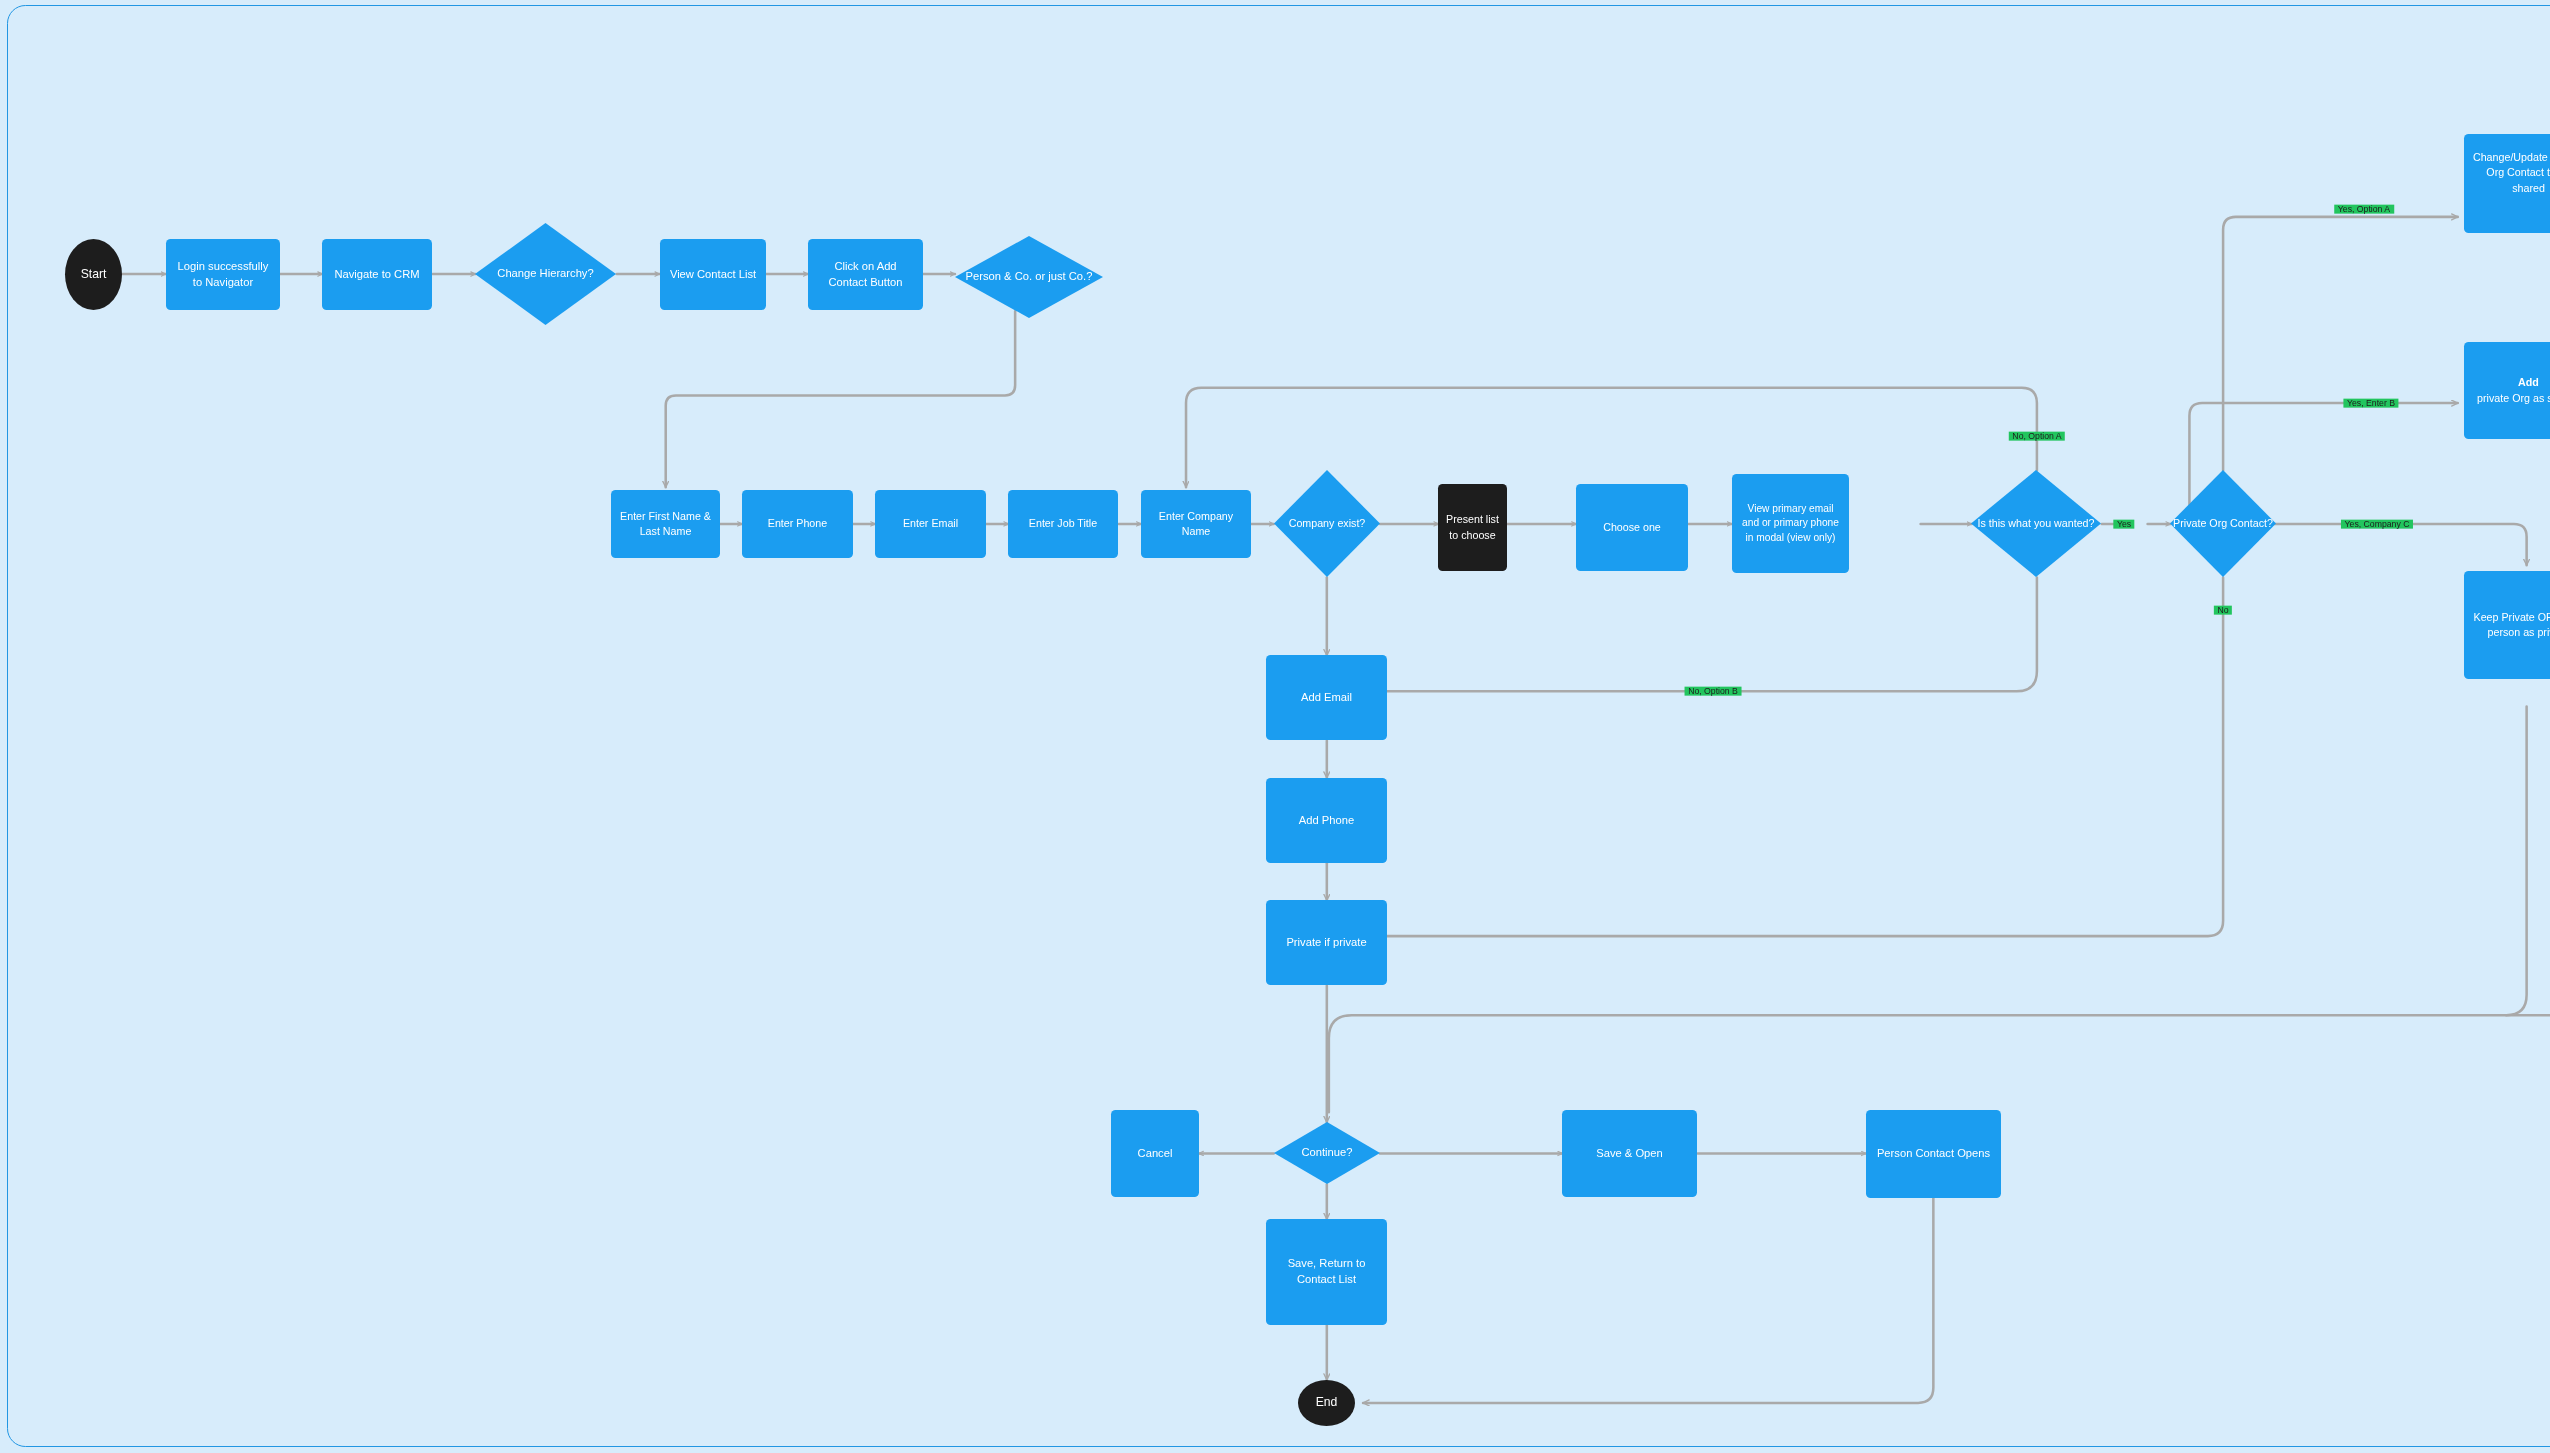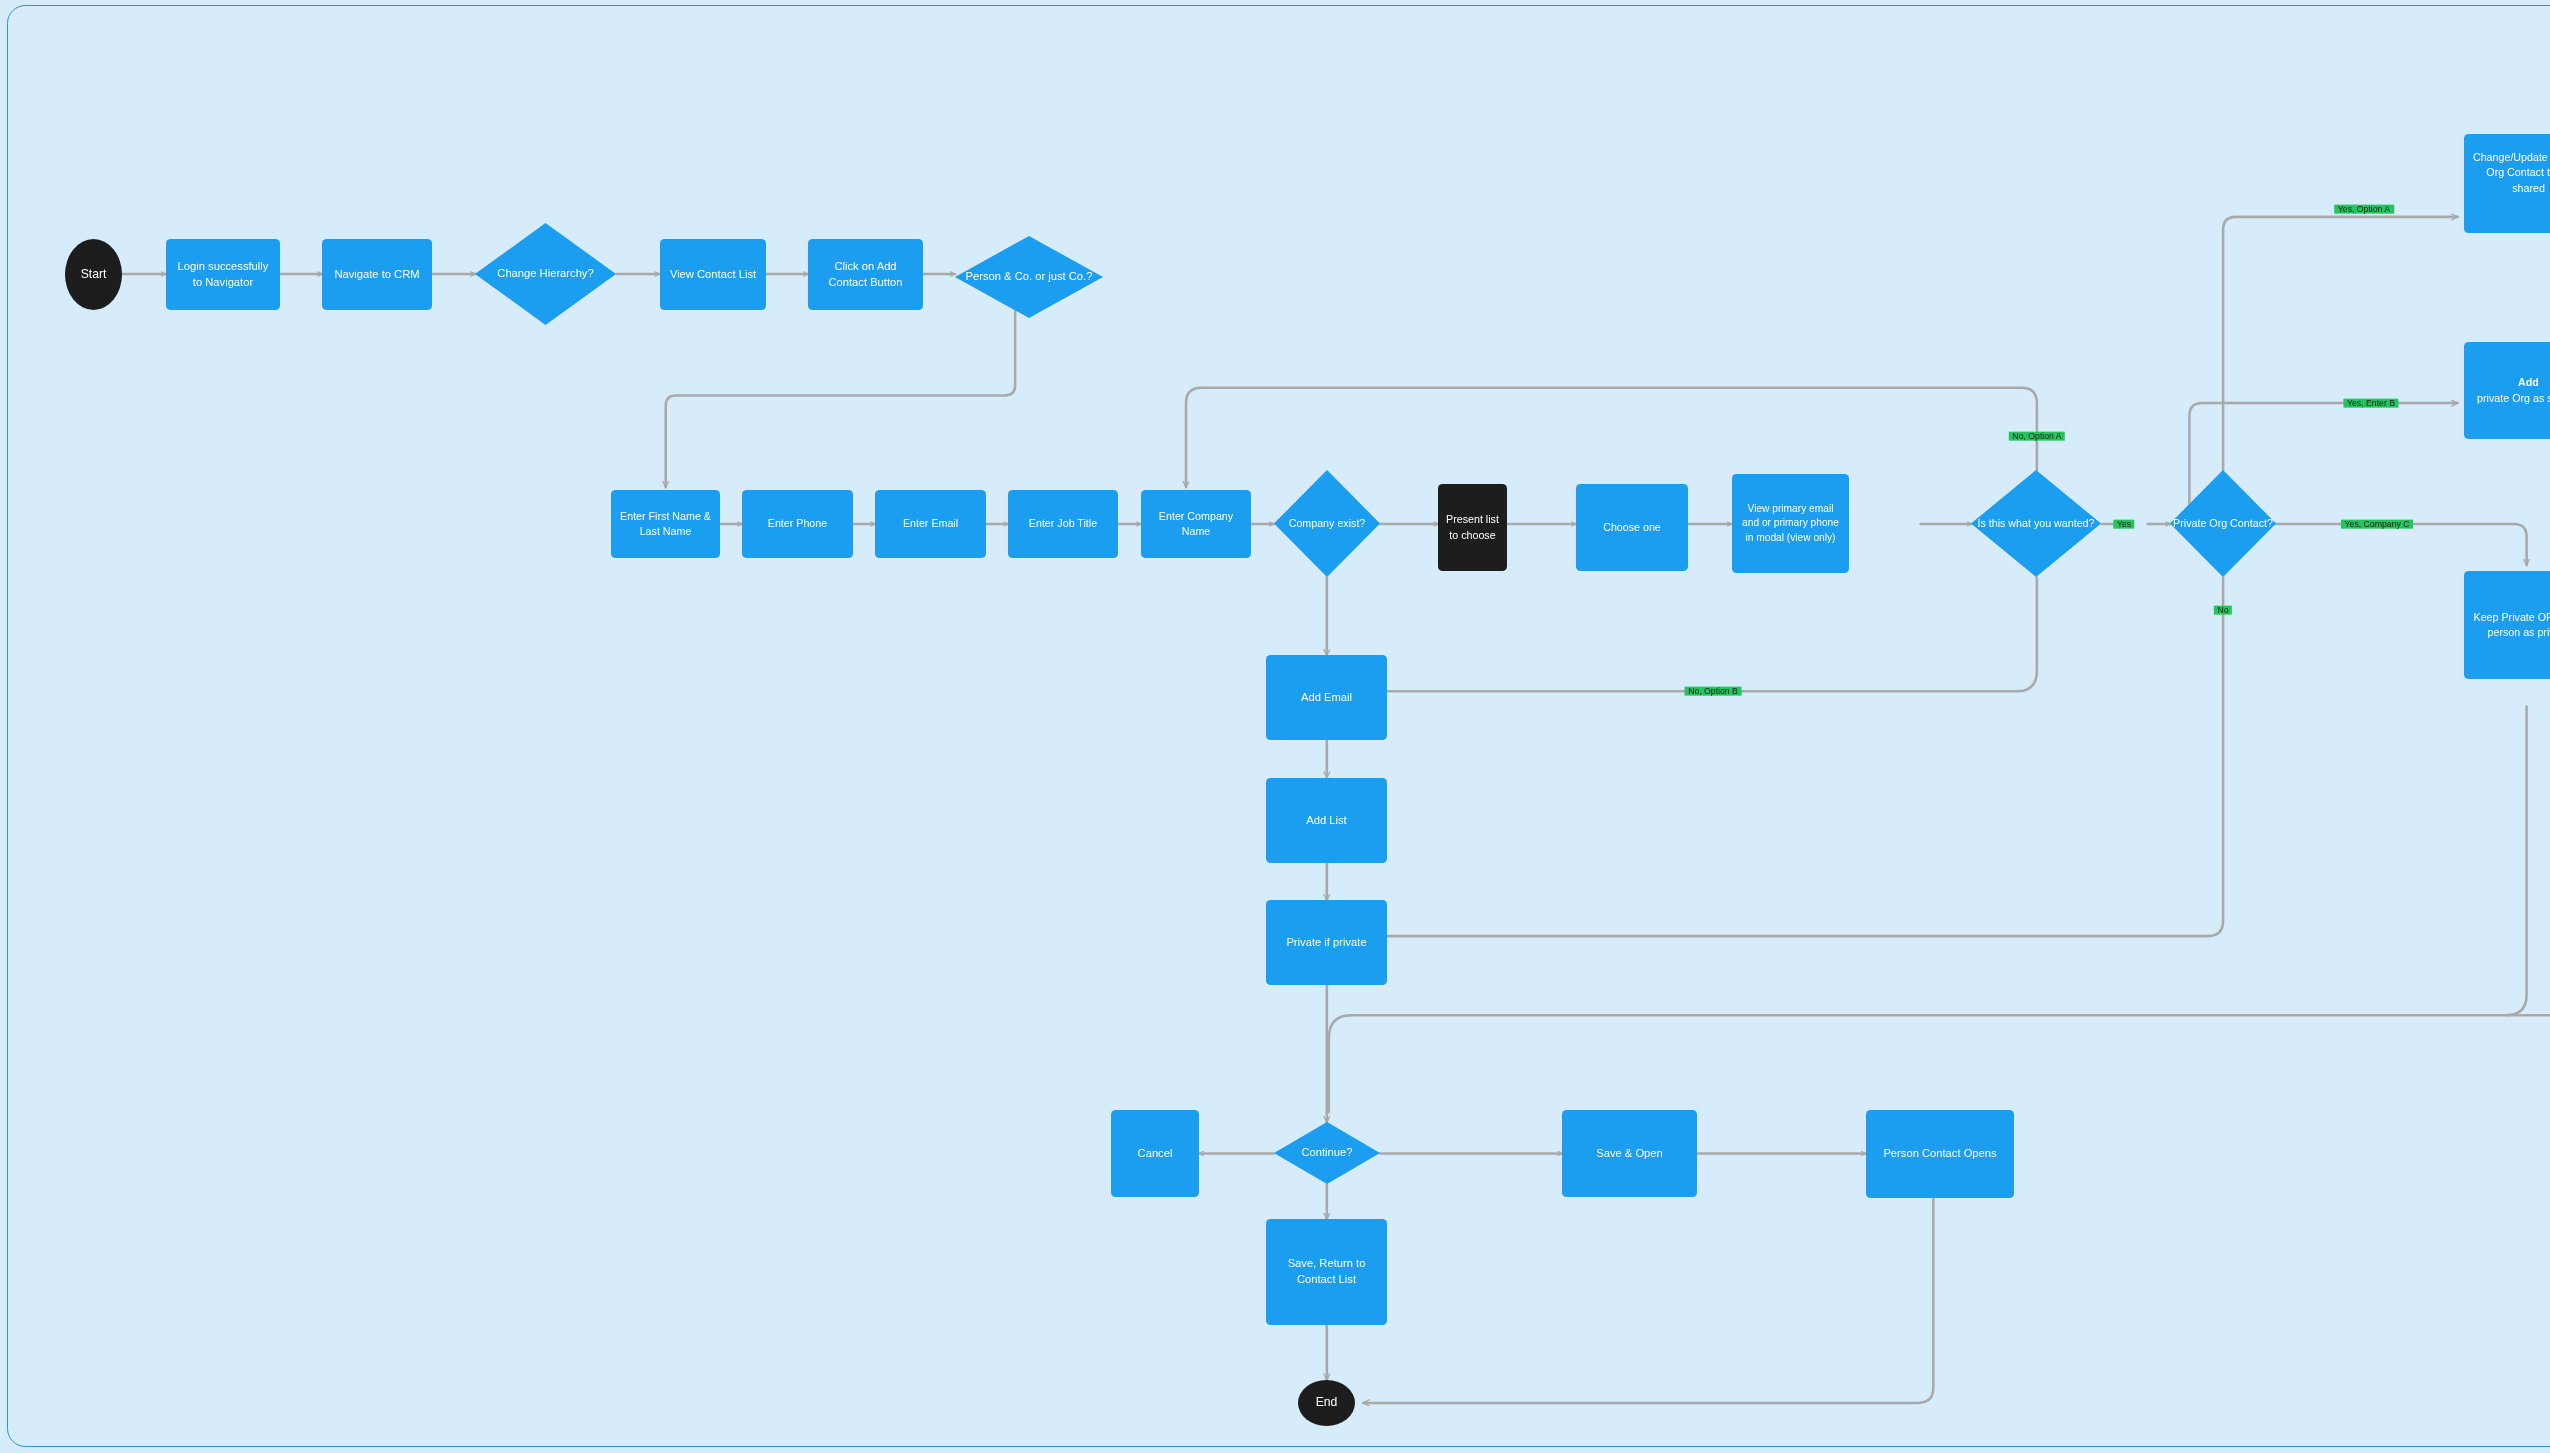--- a/index.html
+++ b/index.html
@@ -197,34 +197,34 @@
 
   <div class="node proc" style="left:2464px;top:342px;width:129px;height:97px;font-size:10.7px;padding:0 6.1px;flex-direction:column;">
     <span style="font-weight:bold;">Add</span>
     <span>private Org as shared</span>
   </div>
 
   <div class="node proc" style="left:2464px;top:571px;width:129px;height:108px;font-size:10.7px;padding:0 6.1px;">Keep Private ORG Add person as private</div>
 
   <div class="node proc" style="left:1266px;top:655px;width:121px;height:85px;font-size:11.2px;padding:0 5.1px;">Add Email</div>
 
-  <div class="node proc" style="left:1266px;top:778px;width:121px;height:85px;font-size:11.2px;padding:0 5.1px;">Add List</div>
+  <div class="node proc" style="left:1266px;top:778px;width:121px;height:85px;font-size:11.2px;padding:0 5.1px;">Add Phone</div>
 
   <div class="node proc" style="left:1266px;top:900px;width:121px;height:85px;font-size:11.2px;padding:0 5.1px;">Private if private</div>
 
   <div class="node proc" style="left:1111px;top:1110px;width:88px;height:87px;font-size:11.2px;padding:0 5.1px;">Cancel</div>
 
   <div class="node dec" style="left:1274px;top:1122px;width:106px;height:62px;font-size:11.2px;">
     <span class="dshape"></span>
     <span class="dtext">Continue?</span>
   </div>
 
   <div class="node proc" style="left:1562px;top:1110px;width:135px;height:87px;font-size:11.2px;padding:0 5.1px;">Save &amp; Open</div>
 
-  <div class="node proc" style="left:1866px;top:1110px;width:148px;height:88px;font-size:11.2px;padding:0 5.1px;">Person Contact Opens</div>
+  <div class="node proc" style="left:1866px;top:1110px;width:135px;height:88px;font-size:11.2px;padding:0 5.1px;">Person Contact Opens</div>
 
   <div class="node proc" style="left:1266px;top:1219px;width:121px;height:106px;font-size:11.2px;padding:0 5.1px;">Save, Return to Contact List</div>
 
   <div class="node term" style="left:1298px;top:1380px;width:57px;height:46px;font-size:12.2px;">End</div>
 
   <div class="lbl" style="left:2037px;top:436px;">No, Option A</div>
 
   <div class="lbl" style="left:1713px;top:691px;">No, Option B</div>
 
   <div class="lbl" style="left:2124px;top:524px;">Yes</div>

